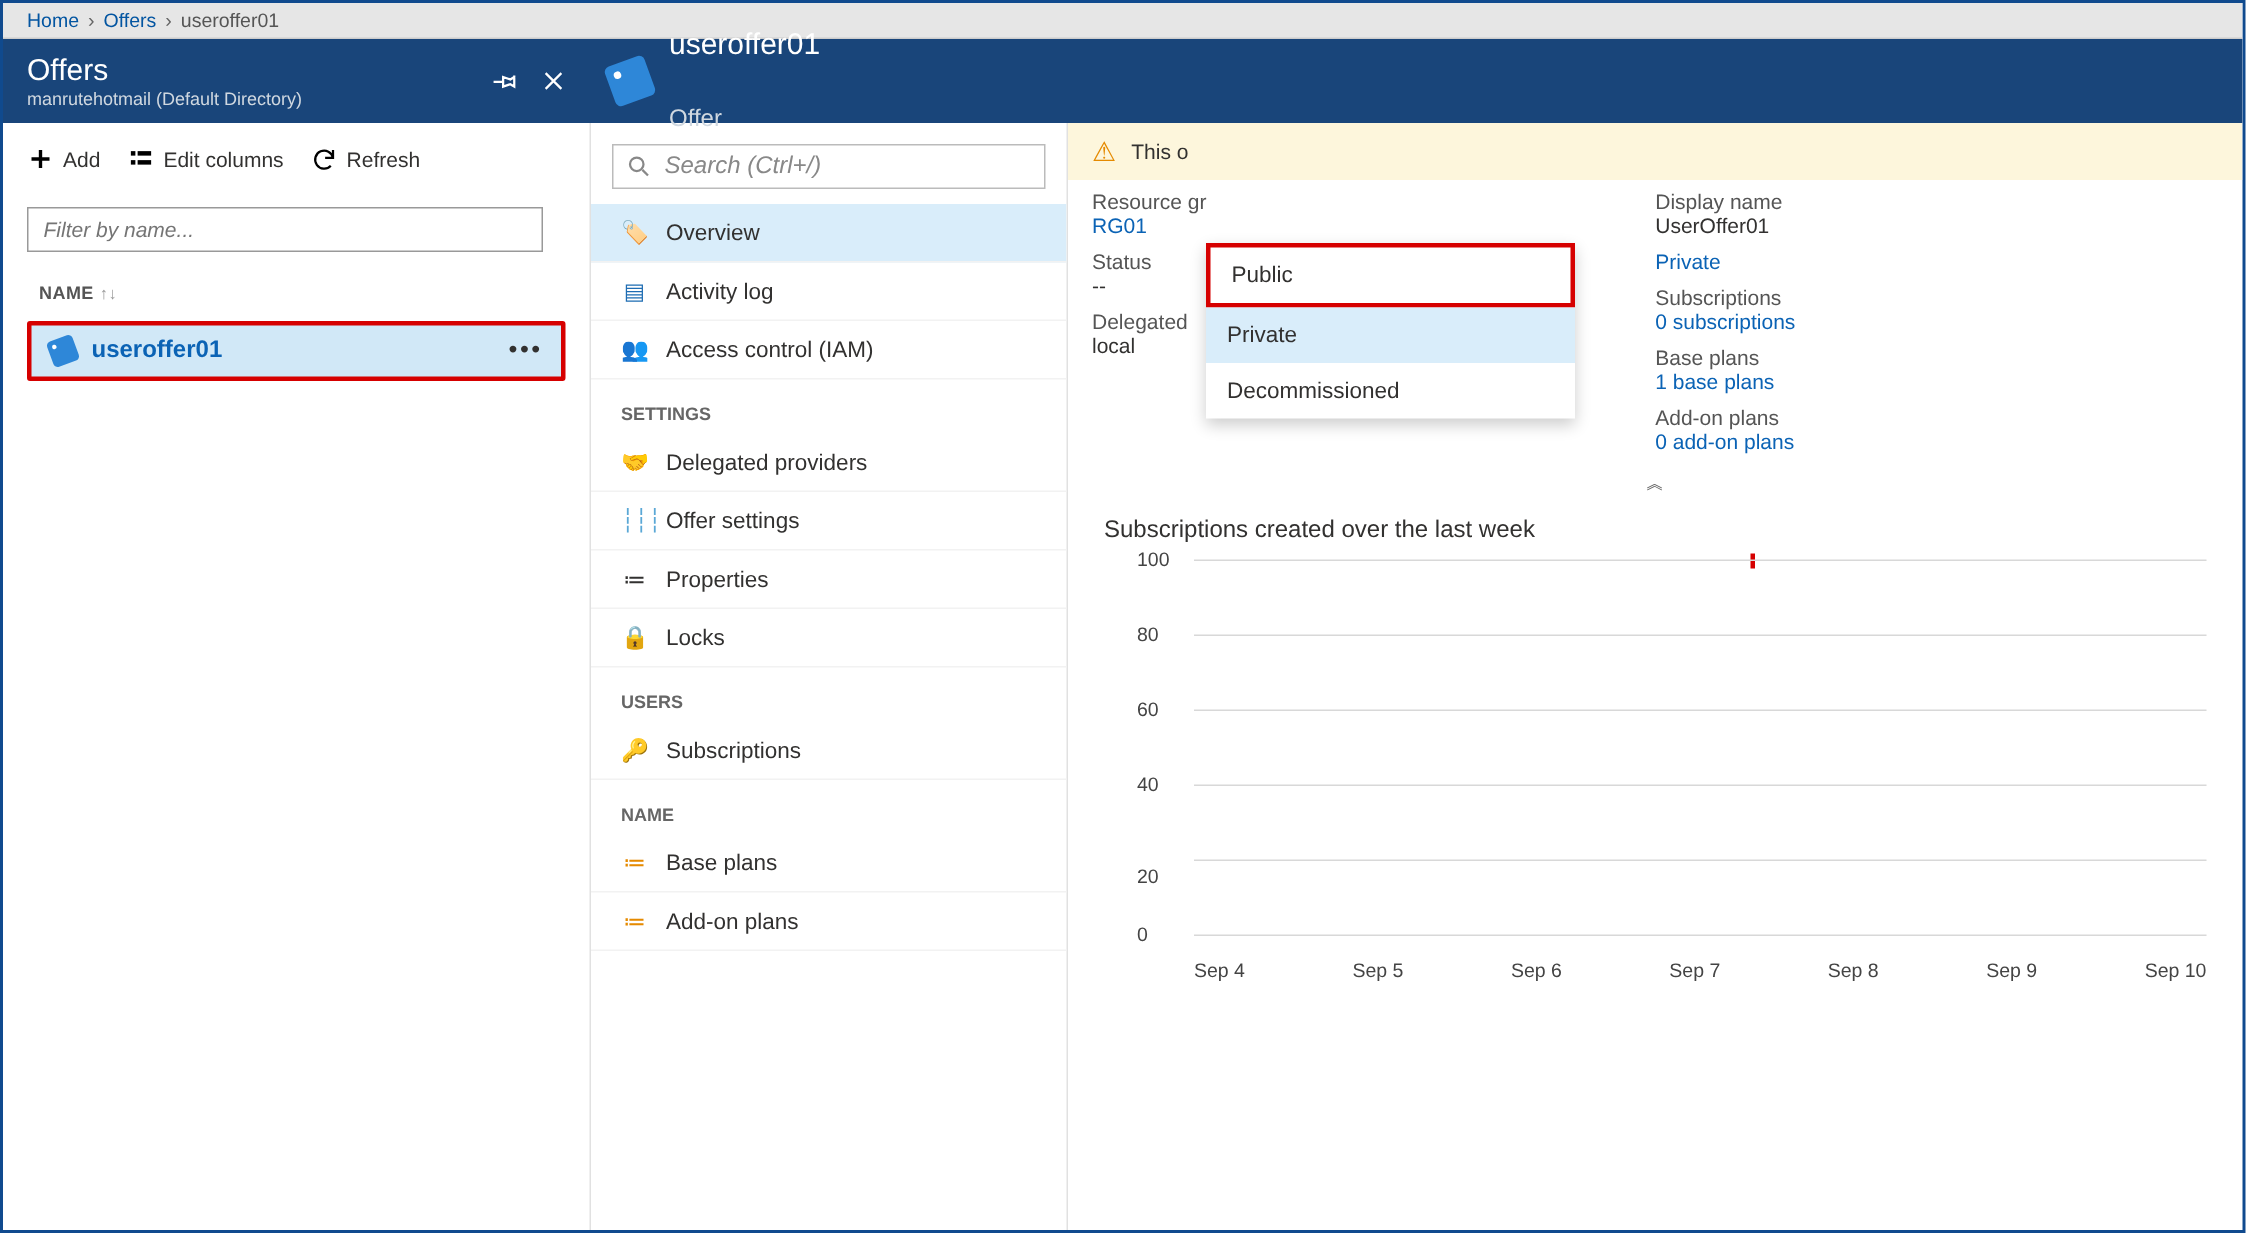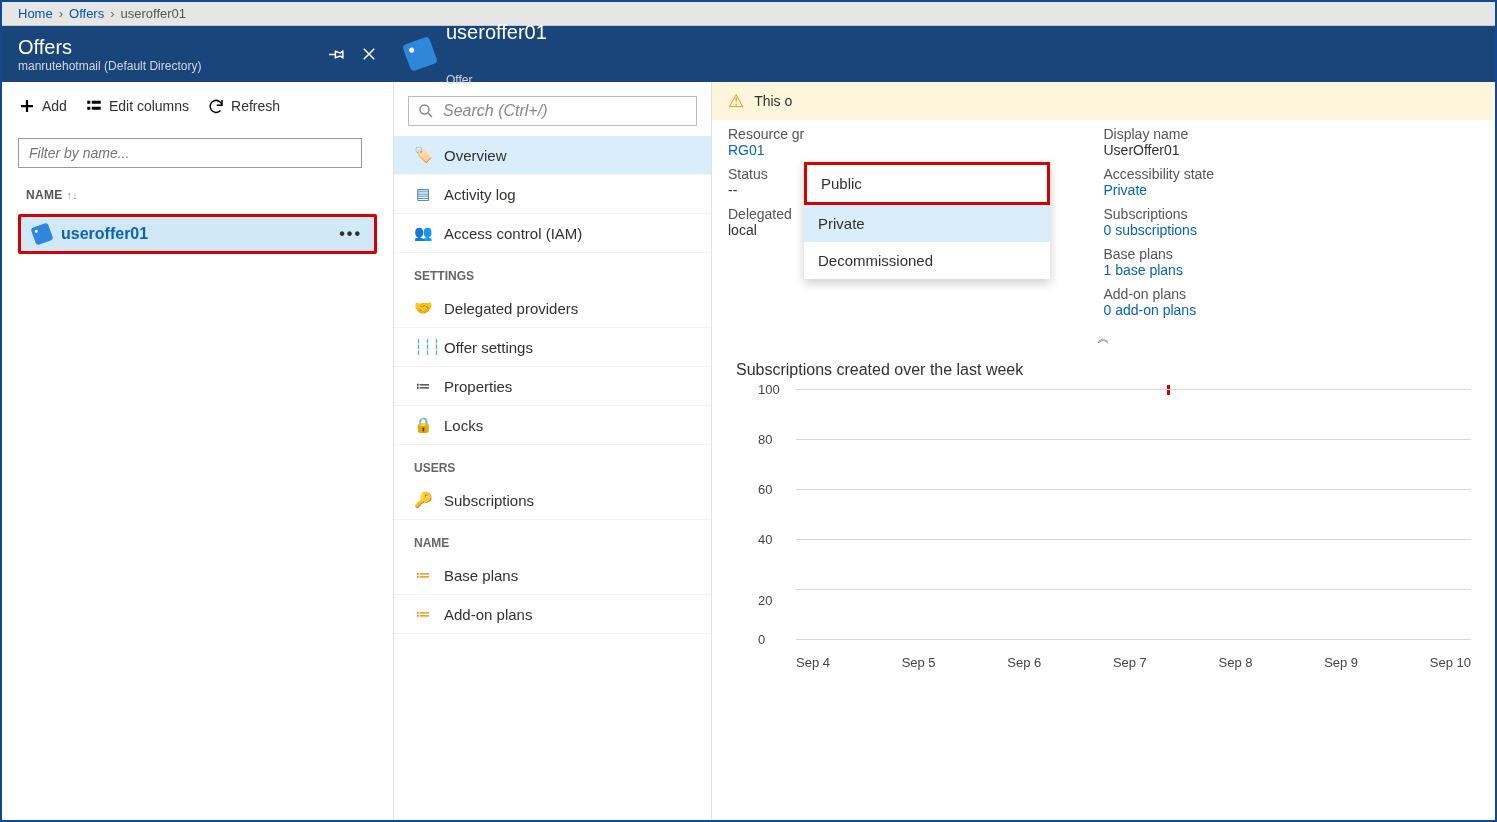--- a/index.html
+++ b/index.html
@@ -12,21 +12,21 @@
 
 .header-row { display: flex; background: #19457a; color: #fff; height: 56px; }
 .header-left { width: 392px; display: flex; align-items: center; padding: 0 16px; justify-content: space-between; }
 .header-left .title-block h1 { font-size: 20px; font-weight: 400; }
 .header-left .title-block .subtitle { font-size: 12px; color: #d0d8e0; }
 .header-left .icons { display: flex; gap: 14px; font-size: 16px; }
 .header-right { flex: 1; display: flex; align-items: center; padding: 0 12px; gap: 12px; }
 .tag-badge { width: 28px; height: 28px; background: #2e87d8; transform: rotate(-20deg); border-radius: 4px; position: relative; }
 .tag-badge::after { content:""; position:absolute; width:5px; height:5px; background:#fff; border-radius:50%; top:5px; left:5px; }
 .header-right .title-block h1 { font-size: 20px; font-weight: 400; }
-.header-right .title-block .subtitle { font-size: 12px; color: #d0d8e0; margin-top: 29px; }
+.header-right .title-block .subtitle { font-size: 16px; color: #d0d8e0; margin-top: 29px; }
 
 .content-row { display: flex; height: calc(100% - 80px); }
 .col-offers { width: 392px; border-right: 1px solid #e1e1e1; }
 .col-nav { width: 318px; border-right: 1px solid #e1e1e1; overflow-y: auto; }
 .col-detail { flex: 1; position: relative; overflow: hidden; }
 
 .toolbar { display: flex; align-items: center; gap: 18px; padding: 12px 16px; height: 48px; font-size: 14px; }
 .toolbar .tbtn { display: flex; align-items: center; gap: 6px; cursor: pointer; }
 
 .filter-input { margin: 8px 16px; width: 344px; }
@@ -235,21 +235,20 @@
             <div class="plabel">Delegated</div>
           <div>local</div>
           </div>
       </div>
       <div class="props-col">
         <div class="prop">
             <div class="plabel">Display name</div>
           <div>UserOffer01</div>
           </div>
         <div class="prop">
-            <div class="plabel">Accessibility state</div>
           <div class="plink">Private</div>
           </div>
         <div class="prop">
             <div class="plabel">Subscriptions</div>
           <div class="plink">0 subscriptions</div>
           </div>
         <div class="prop">
             <div class="plabel">Base plans</div>
           <div class="plink">1 base plans</div>
           </div>

